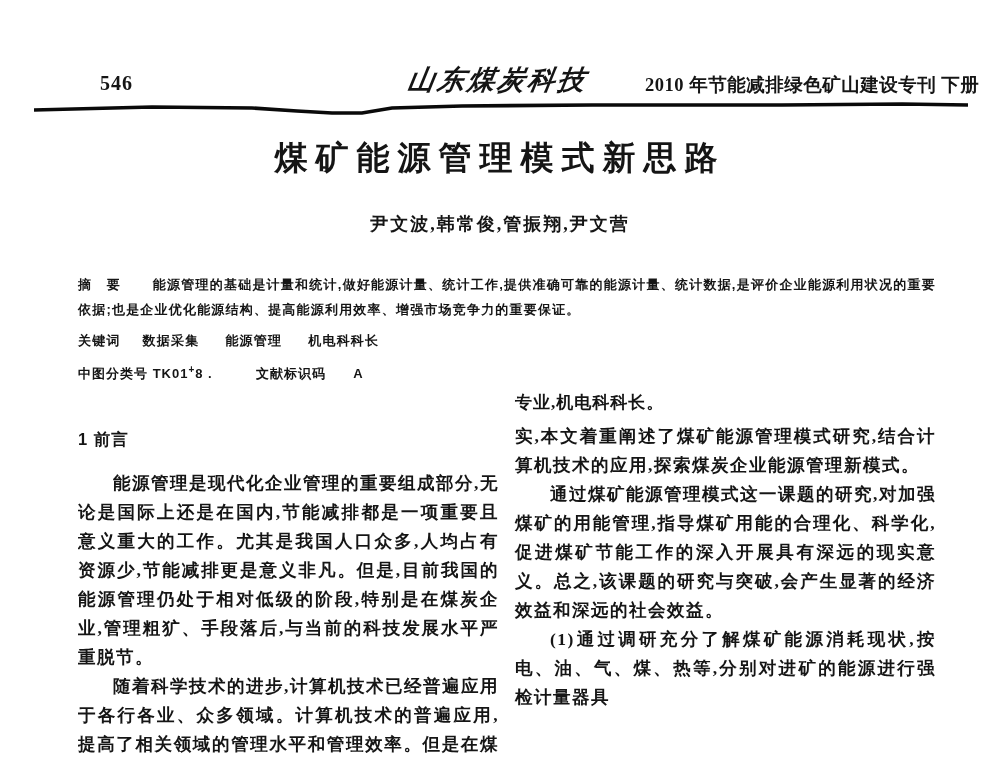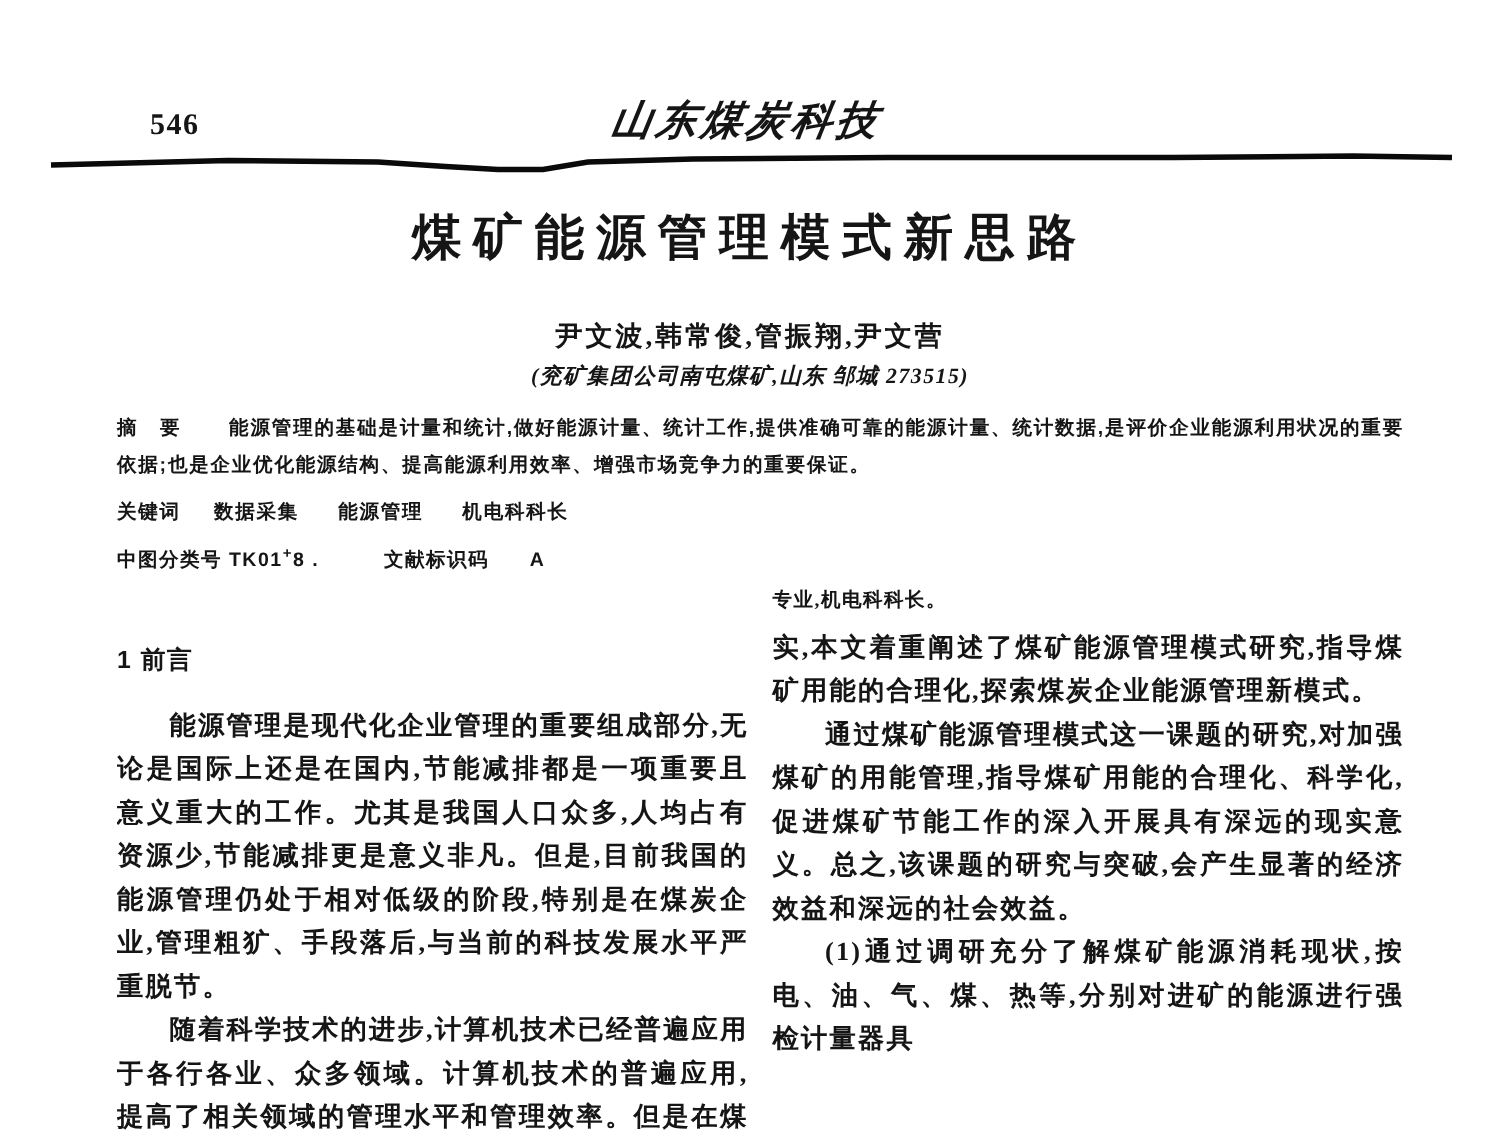--- a/index.html
+++ b/index.html
@@ -65,39 +65,39 @@
   }
   .no-indent{text-indent:0;}
   .sec-head{
     font-family:"Liberation Sans","DejaVu Sans",sans-serif;
     font-weight:700;font-size:16.5px;letter-spacing:1px;margin:0;
   }
   .h1-head{margin:44px 0 18px 0;}
   .h2-head{margin:16px 0 12px 0;}
   .h21-head{margin:14px 0 8px 0;font-size:15.5px;}
   .footnote-tail{
-    font-size:13px;font-weight:600;letter-spacing:1px;margin:6px 0 8px 0;
+    font-size:17px;font-weight:600;letter-spacing:1px;margin:6px 0 8px 0;
   }
 </style>
 </head>
 <body>
 
 <div class="page">
 
   <div class="running-head">
     <span class="page-num">546</span>
     <span class="journal-logo">山东煤炭科技</span>
+    <span class="issue-info">2010 年节能减排绿色矿山建设专刊  下册</span>
     <svg class="head-rule" width="938" height="18" viewBox="0 0 938 18">
       <polyline points="2,10 120,7 220,8 265,11 300,13 330,13 360,8 430,6 560,5 750,5 870,4 936,5" fill="none" stroke="#0a0a0a" stroke-width="3.6"></polyline>
     </svg>
   </div>
 
   <div class="title">煤矿能源管理模式新思路</div>
   <div class="authors">尹文波,韩常俊,管振翔,尹文营</div>
-  <div class="affiliation">(兖矿集团公司南屯煤矿,山东 邹城  273515)</div>
 
   <div class="meta">
     <div class="abstract">
       <span class="lbl">摘  要</span><span>能源管理的基础是计量和统计,做好能源计量、统计工作,提供准确可靠的能源计量、统计数据,是评价企业能源利用状况的重要依据;也是企业优化能源结构、提高能源利用效率、增强市场竞争力的重要保证。</span>
     </div>
     <div class="keywords">
       <span class="lbl">关键词</span><span class="kw">数据采集</span><span class="kw">能源管理</span><span class="kw">机电科科长</span>
     </div>
     <div class="clc">
       <span>中图分类号</span>
@@ -110,20 +110,20 @@
   </div>
 
   <div class="columns">
     <div class="col">
       <h3 class="sec-head h1-head">1  前言</h3>
       <p class="body-par">能源管理是现代化企业管理的重要组成部分,无论是国际上还是在国内,节能减排都是一项重要且意义重大的工作。尤其是我国人口众多,人均占有资源少,节能减排更是意义非凡。但是,目前我国的能源管理仍处于相对低级的阶段,特别是在煤炭企业,管理粗犷、手段落后,与当前的科技发展水平严重脱节。</p>
       <p class="body-par">随着科学技术的进步,计算机技术已经普遍应用于各行各业、众多领域。计算机技术的普遍应用,提高了相关领域的管理水平和管理效率。但是在煤炭企业的能源管理方面,计算机技术的应用还比较落后,仅仅</p>
     </div>
     <div class="col">
       <p class="footnote-tail">专业,机电科科长。</p>
-      <p class="body-par no-indent">实,本文着重阐述了煤矿能源管理模式研究,指导煤矿用能的合理化,探索煤炭企业能源管理新模式。</p>
+      <p class="body-par no-indent">实,本文着重阐述了煤矿能源管理模式研究,结合计算机技术的应用,探索煤炭企业能源管理新模式。</p>
       <p class="body-par">通过煤矿能源管理模式这一课题的研究,对加强煤矿的用能管理,指导煤矿用能的合理化、科学化,促进煤矿节能工作的深入开展具有深远的现实意义。总之,该课题的研究与突破,会产生显著的经济效益和深远的社会效益。</p>
       <p class="body-par">(1)通过调研充分了解煤矿能源消耗现状,按电、油、气、煤、热等,分别对进矿的能源进行强检计量器具</p>
 
     </div>
   </div>
 
 </div>
 
 </body></html>

